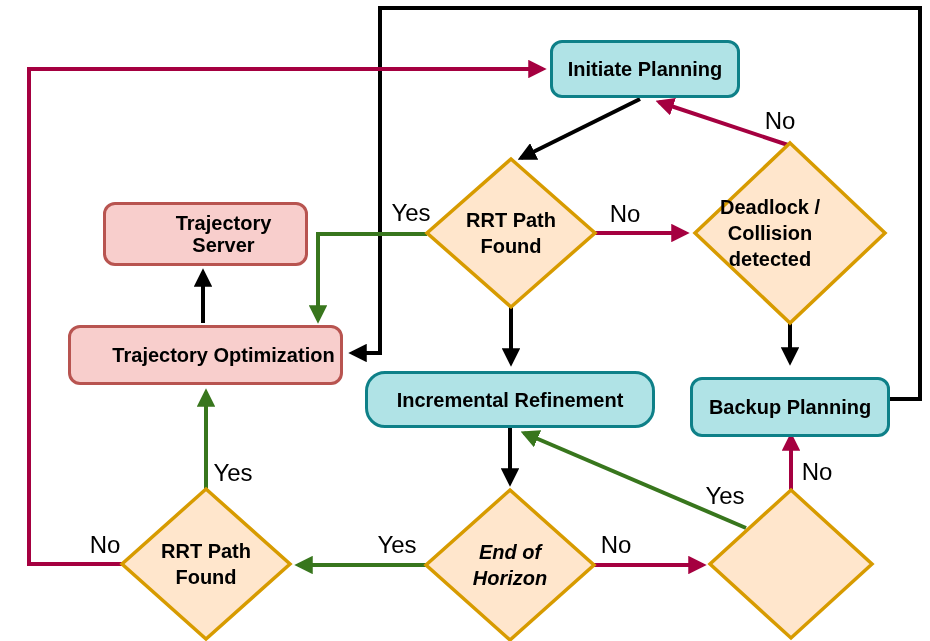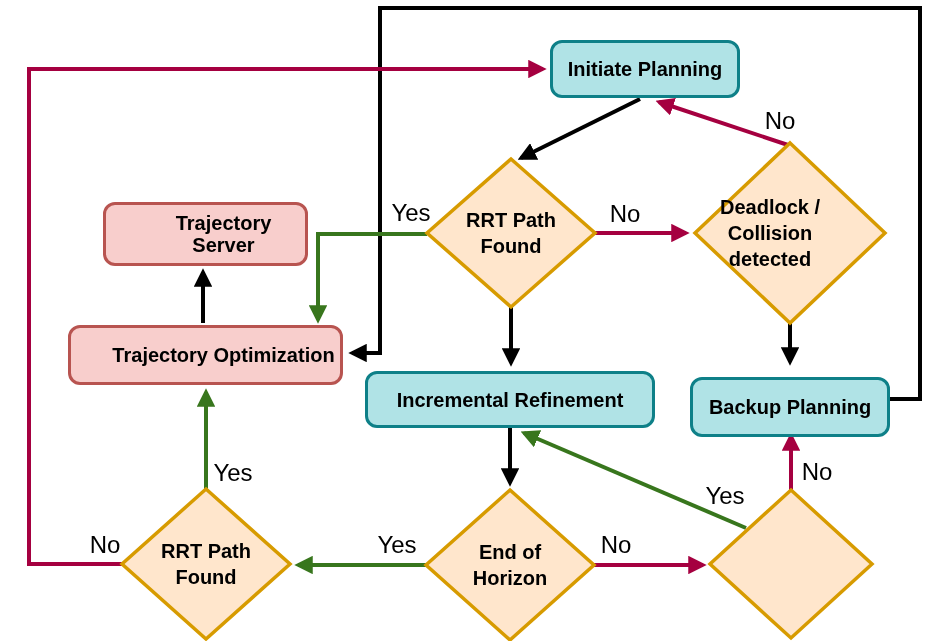--- a/index.html
+++ b/index.html
@@ -114,35 +114,35 @@
 
   <div class="node teal" style="left:550px; top:40px; width:190px; height:58px;">
     <span>Initiate Planning</span>
   </div>
   <div class="node pink" style="left:103px; top:202px; width:205px; height:64px;">
     <span>Trajectory Server</span>
   </div>
   <div class="node pink" style="left:68px; top:325px; width:275px; height:60px;text-align:center;">
     <span>Trajectory Optimization</span>
   </div>
-  <div class="node teal" style="left:365px; top:371px; width:290px; height:57px;">
+  <div class="node teal" style="left:365px; top:371px; width:290px; height:57px;border-radius:20px;">
     <span>Incremental Refinement</span>
   </div>
   <div class="node teal" style="left:690px; top:377px; width:200px; height:60px;">
     <span>Backup Planning</span>
   </div>
 
   <div class="dlabel" style="left:511px; top:233px;">RRT Path
 Found</div>
   <div class="dlabel" style="left:770px; top:233px;">Deadlock /
 Collision
 detected</div>
   <div class="dlabel" style="left:206px; top:564px;">RRT Path
 Found</div>
-  <div class="dlabel" style="left:510px; top:565px;">End of
+  <div class="dlabel" style="left:510px; top:565px;font-style:italic;">End of
 Horizon</div>
 
   <div class="elabel" style="left:411px; top:213px;">Yes</div>
   <div class="elabel" style="left:625px; top:214px;">No</div>
   <div class="elabel" style="left:780px; top:121px;">No</div>
   <div class="elabel" style="left:105px; top:545px;">No</div>
   <div class="elabel" style="left:233px; top:473px;">Yes</div>
   <div class="elabel" style="left:397px; top:545px;">Yes</div>
   <div class="elabel" style="left:616px; top:545px;">No</div>
   <div class="elabel" style="left:725px; top:496px;">Yes</div>

